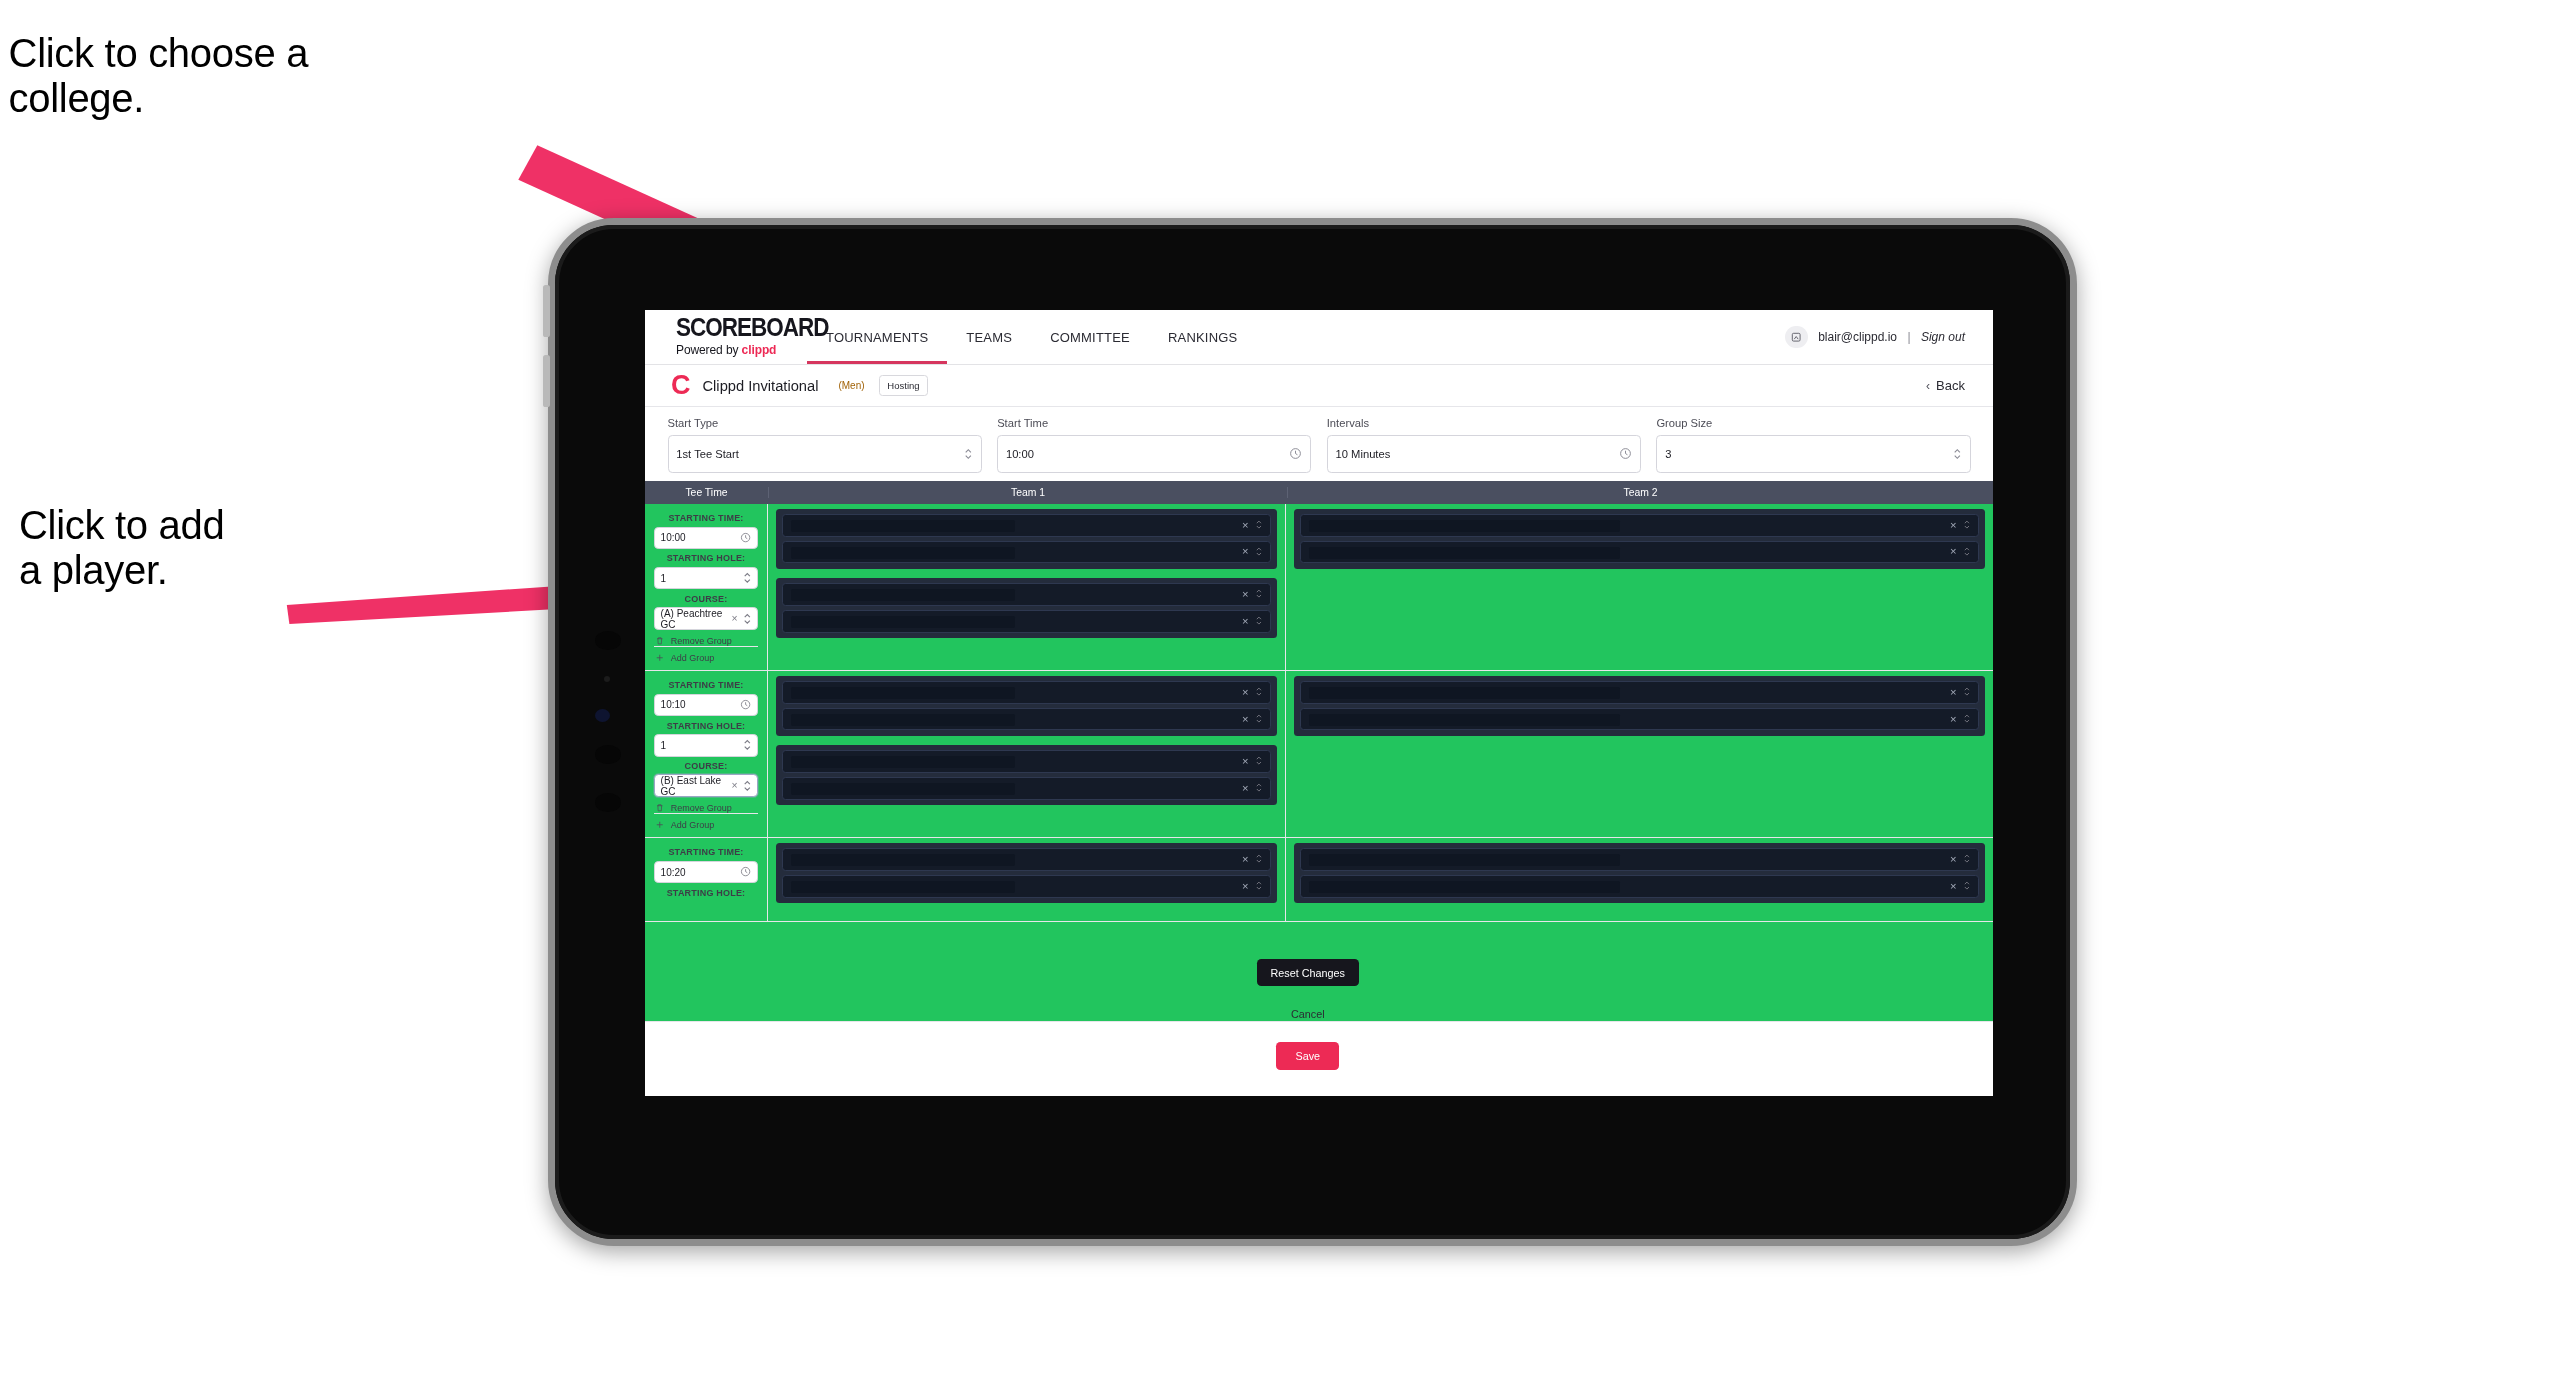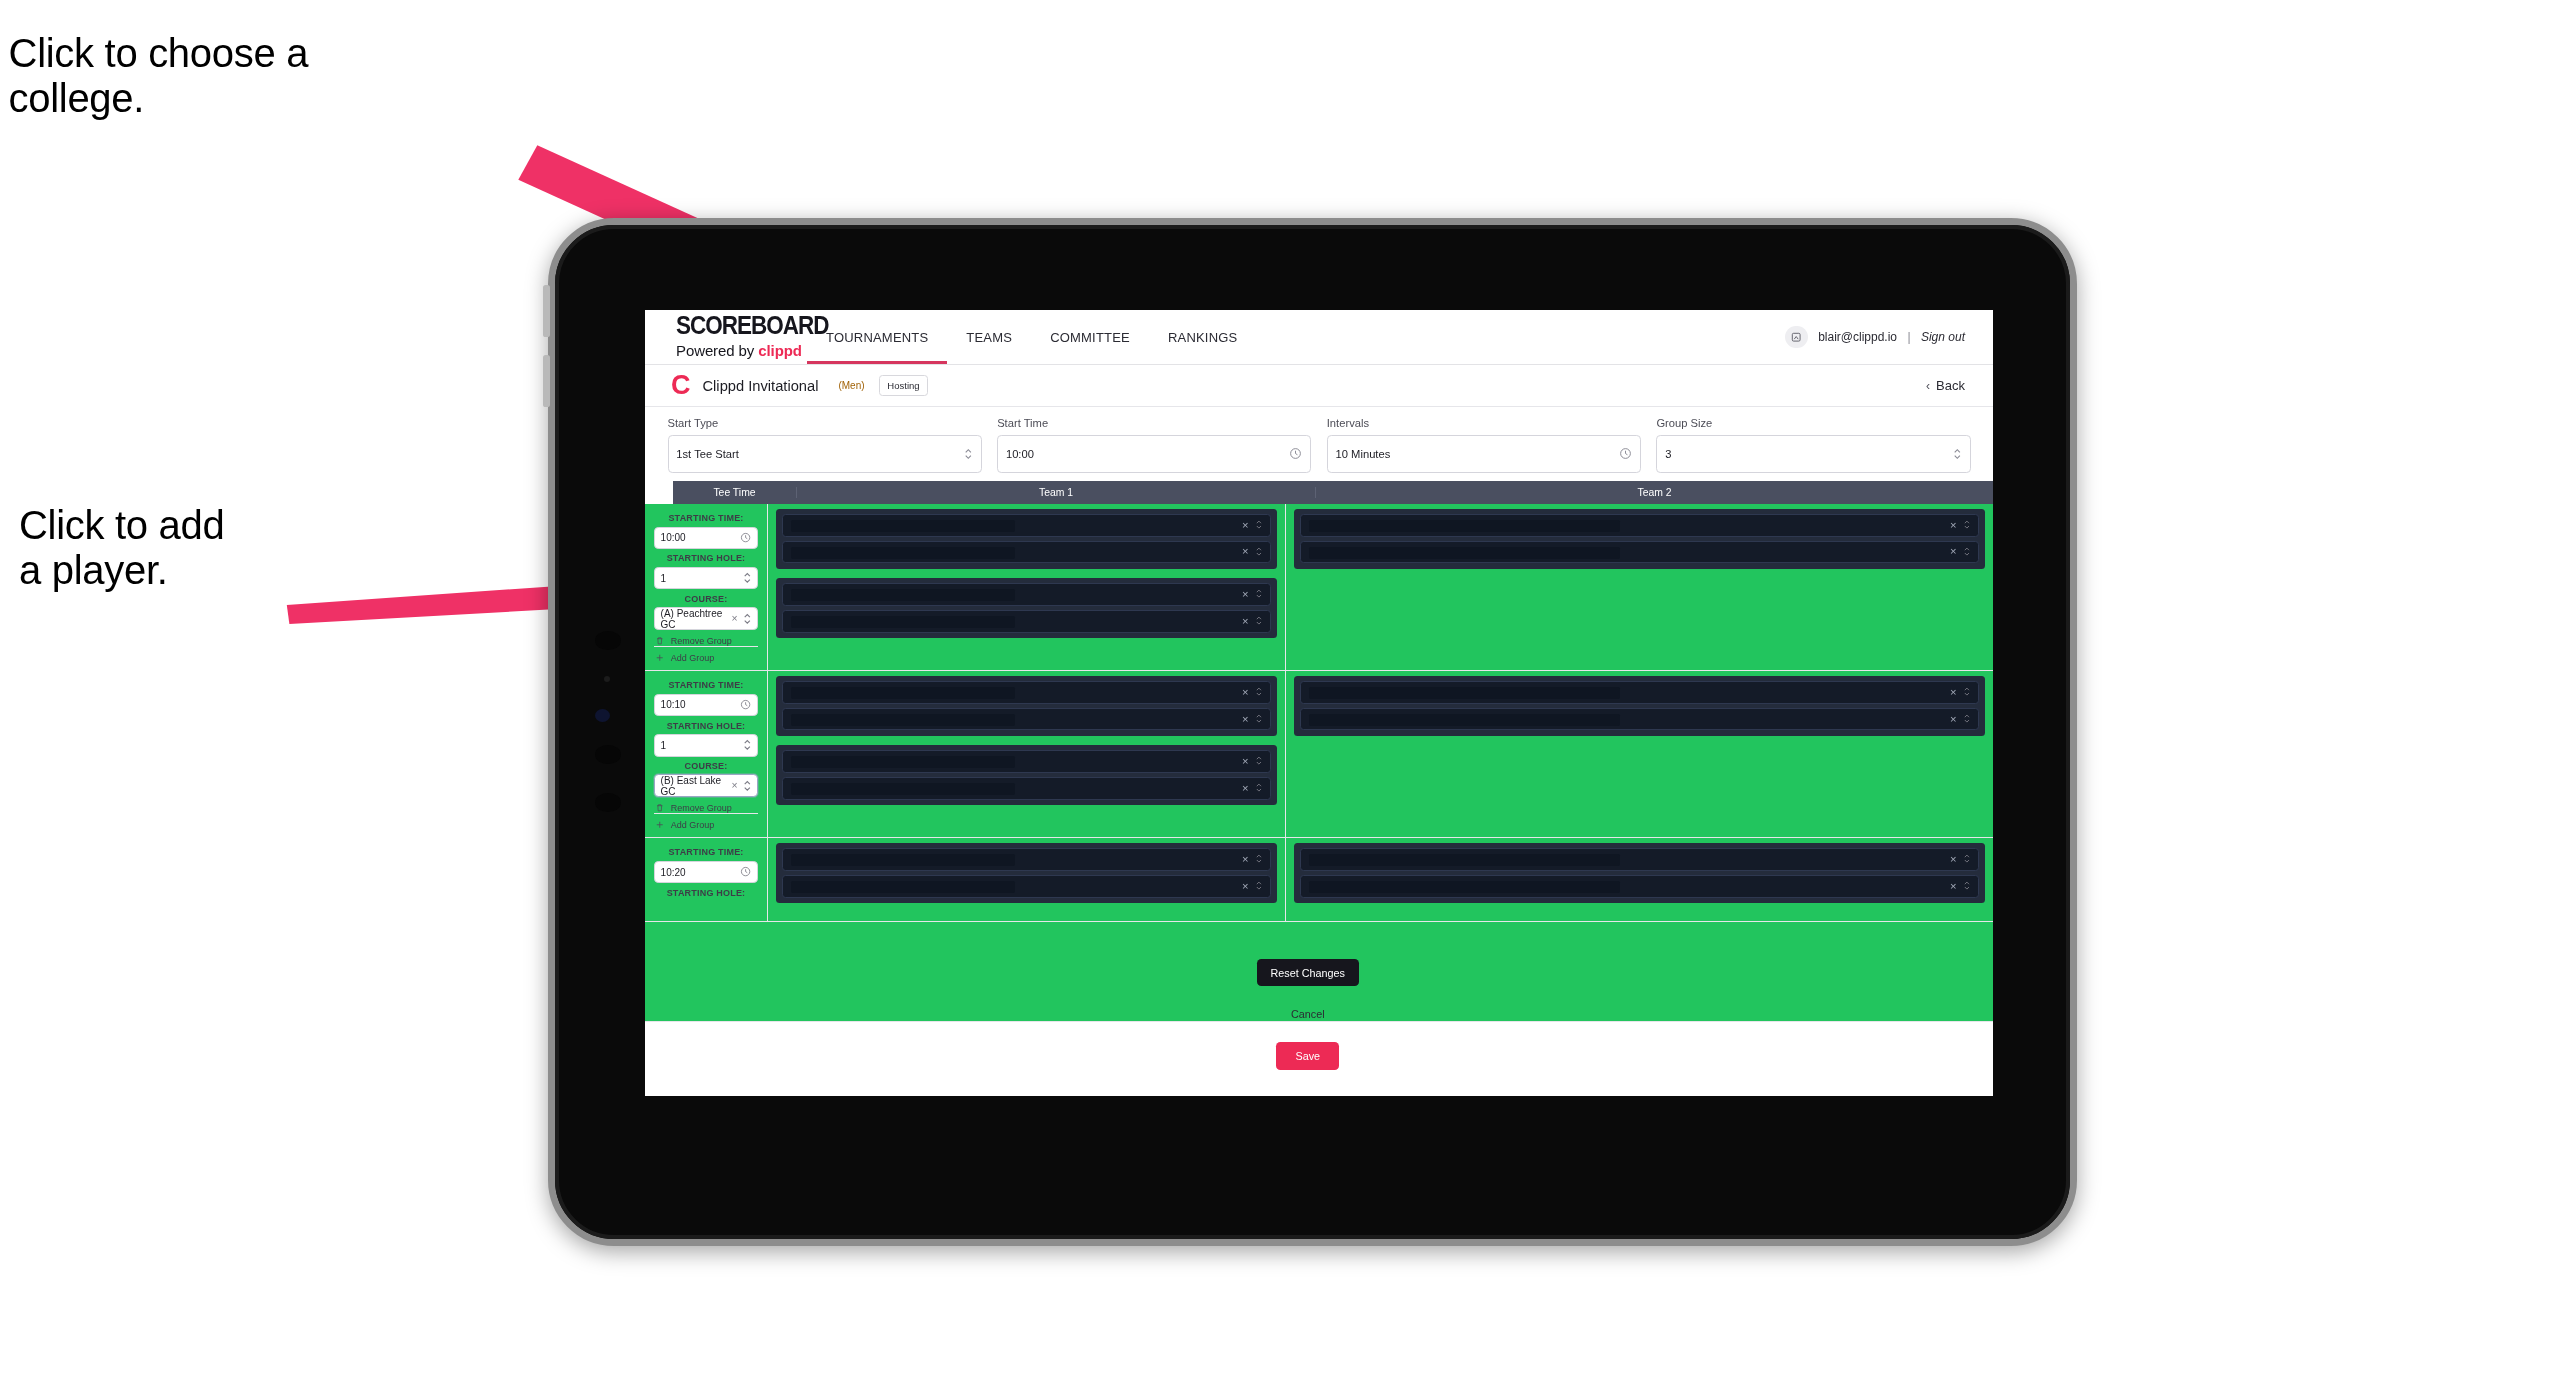--- a/index.html
+++ b/index.html
@@ -58,21 +58,21 @@
     width:1348px;height:786px;
     background:#ffffff;
     overflow:hidden;
   }
 
   
   #navbar{height:54px;display:flex;align-items:center;border-bottom:0.9px solid #e3e3e6;position:relative;background:#fff;}
   #brand{padding-left:31px;width:131px;flex:none;}
   #brand-title{font-size:22.5px;font-weight:bold;letter-spacing:-1px;color:#16161d;font-family:"Liberation Sans",sans-serif;line-height:1;
     transform:scaleY(1.12);transform-origin:left center;}
-  #brand-sub{font-size:15px;color:#16161d;margin-top:4.3px;letter-spacing:-0.1px;}
+  #brand-sub{font-size:12px;color:#16161d;margin-top:4.3px;letter-spacing:-0.1px;}
   #brand-sub .b{color:#ed2a55;font-weight:bold;}
   .nav-tab{
     font-size:13px;color:#2b2b33;letter-spacing:0.2px;
     padding:18px 19px 17.3px 19px;height:54px;box-sizing:border-box;
     display:flex;align-items:center;position:relative;white-space:nowrap;
   }
   .nav-tab.active:after{
     content:"";position:absolute;left:0;right:0;bottom:0;height:2.6px;background:#d6365e;
   }
   #nav-right{margin-left:auto;display:flex;align-items:center;padding-right:28px;gap:10.4px;}
@@ -102,21 +102,21 @@
   .ctl{flex:1;}
   .ctl-label{font-size:11.2px;color:#4c4c56;margin-bottom:5.2px;}
   .ctl-input{
     height:38px;border:0.9px solid #d5d5dc;border-radius:4.3px;background:#fff;
     display:flex;align-items:center;padding:0 7.8px;box-sizing:border-box;
   }
   .ctl-val{font-size:11.2px;color:#1d1d24;}
   .ctl-ico{margin-left:auto;display:flex;align-items:center;color:#74747e;}
 
   
-  #thead{display:flex;background:#4a4f60;height:22.5px;align-items:center;margin-left:28px;}
+  #thead{display:flex;background:#4a4f60;height:22.5px;align-items:center;}
   .th{font-size:10.4px;color:#ffffff;text-align:center;}
   .th-tee{width:123px;flex:none;border-right:0.9px solid #5d6274;}
   .th-t1{width:518px;flex:none;border-right:0.9px solid #5d6274;}
   .th-t2{flex:1;}
 
   
   #tbody{height:517px;overflow:hidden;background:#22c55e;}
   .grp{display:flex;border-bottom:0.9px solid #e6e6ea;}
   .col-tee{width:123px;flex:none;border-right:0.9px solid #e6e6ea;padding:5.2px 8.6px 7px 8.6px;box-sizing:border-box;}
   .col-t1{width:518px;flex:none;border-right:0.9px solid #e6e6ea;padding:5.2px 7.8px 8.6px 7.8px;box-sizing:border-box;}

